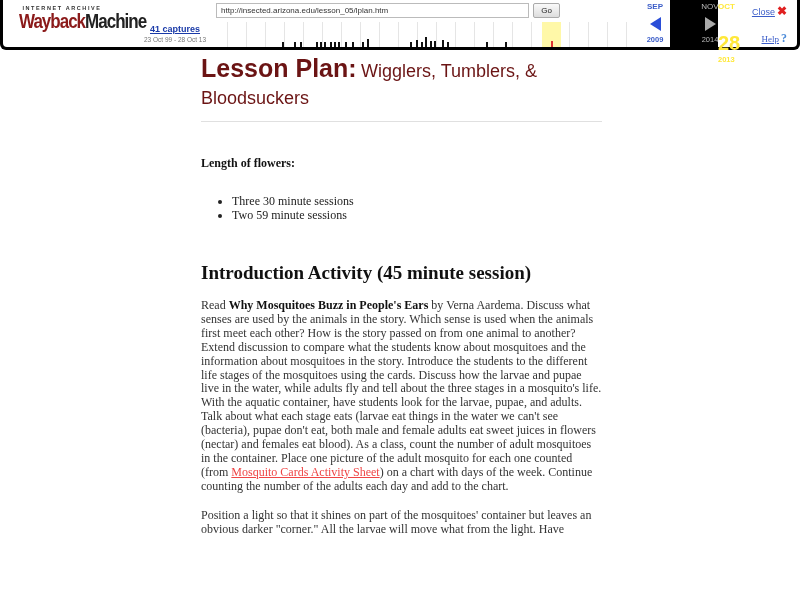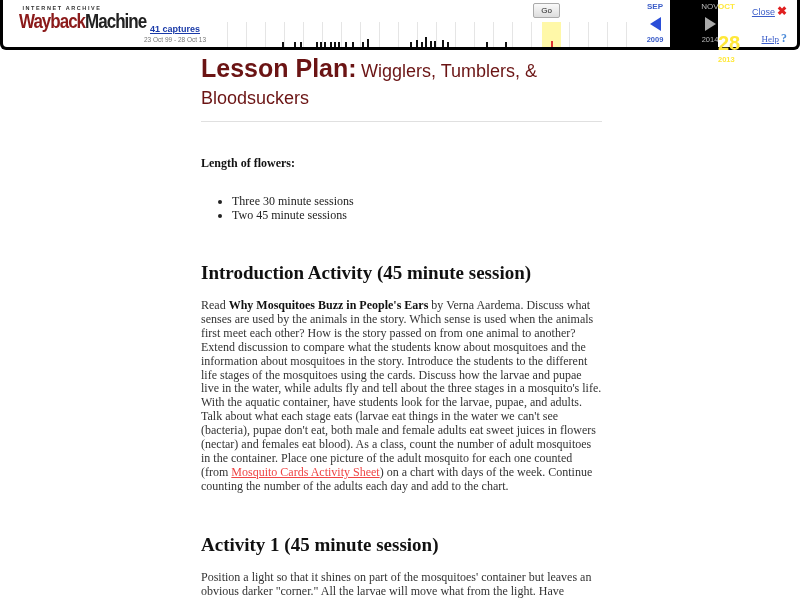--- a/index.html
+++ b/index.html
@@ -106,20 +106,21 @@
 <div class="wb-toolbar">
   <div class="wb-inner">
     <div class="wb-logo">
       <span class="ia-text">INTERNET ARCHIVE</span>
       <span class="wm-text"><span class="wm-way">Wayback</span><span class="wm-back">Machine</span></span>
     </div>
     <div class="wb-captures">
       <a>41 captures</a>
       <span class="range">23 Oct 99 - 28 Oct 13</span>
     </div>
+    <div class="wb-url">http://insected.arizona.edu/lesson_05/lplan.htm</div>
     <div class="wb-go">Go</div>
 
     <div class="wb-sparkline">
       <div class="yearcol" style="left:10px"></div>
       <div class="yearcol" style="left:29px"></div>
       <div class="yearcol" style="left:48px"></div>
       <div class="yearcol" style="left:67px"></div>
       <div class="yearcol" style="left:86px"></div>
       <div class="yearcol" style="left:105px"></div>
       <div class="yearcol" style="left:124px"></div>
@@ -194,21 +195,20 @@
 <div class="page">
   <div class="lp-title">
     <span class="lead">Lesson Plan:</span>
     <span class="sub">Wigglers, Tumblers, &amp; Bloodsuckers</span>
   </div>
   <div class="lp-rule"></div>
 
   <div class="len-label">Length of flowers:</div>
   <ul class="len-list">
     <li>Three 30 minute sessions</li>
-    <li>Two 45 minute sessions</li>
+    <li>Two 59 minute sessions</li>
   </ul>
 
   <div class="h2 intro-h">Introduction Activity (45 minute session)</div>
   <p class="para intro-p"><span>Read </span><b>Why Mosquitoes Buzz in People's Ears</b><span> by Verna Aardema. Discuss what senses are used by the animals in the story. Which sense is used when the animals first meet each other? How is the story passed on from one animal to another? Extend discussion to compare what the students know about mosquitoes and the information about mosquitoes in the story. Introduce the students to the different life stages of the mosquitoes using the cards. Discuss how the larvae and pupae live in the water, while adults fly and tell about the three stages in a mosquito's life. With the aquatic container, have students look for the larvae, pupae, and adults. Talk about what each stage eats (larvae eat things in the water we can't see (bacteria), pupae don't eat, both male and female adults eat sweet juices in flowers (nectar) and females eat blood). As a class, count the number of adult mosquitoes in the container. Place one picture of the adult mosquito for each one counted (from </span><a>Mosquito Cards Activity Sheet</a><span>) on a chart with days of the week. Continue counting the number of the adults each day and add to the chart.</span></p>
 
-  <div class="h2 act1-h">Activity 1 (45 minute session)</div>
   <p class="para act1-p">Position a light so that it shines on part of the mosquitoes' container but leaves an obvious darker "corner." All the larvae will move what from the light. Have</p>
 </div>
 
 </body></html>

